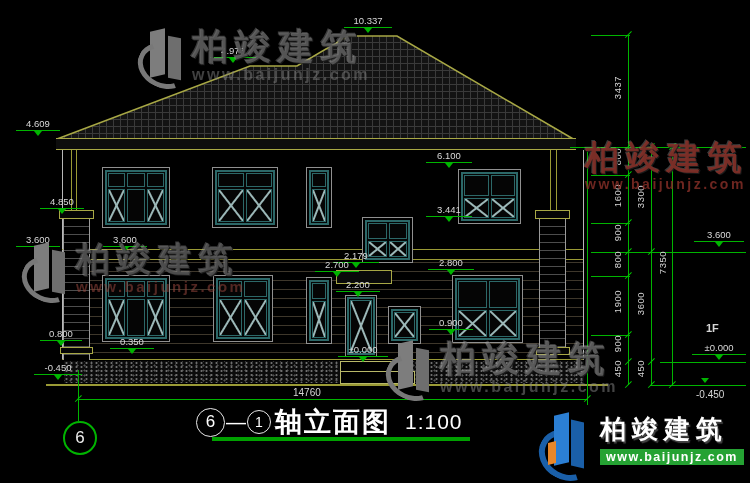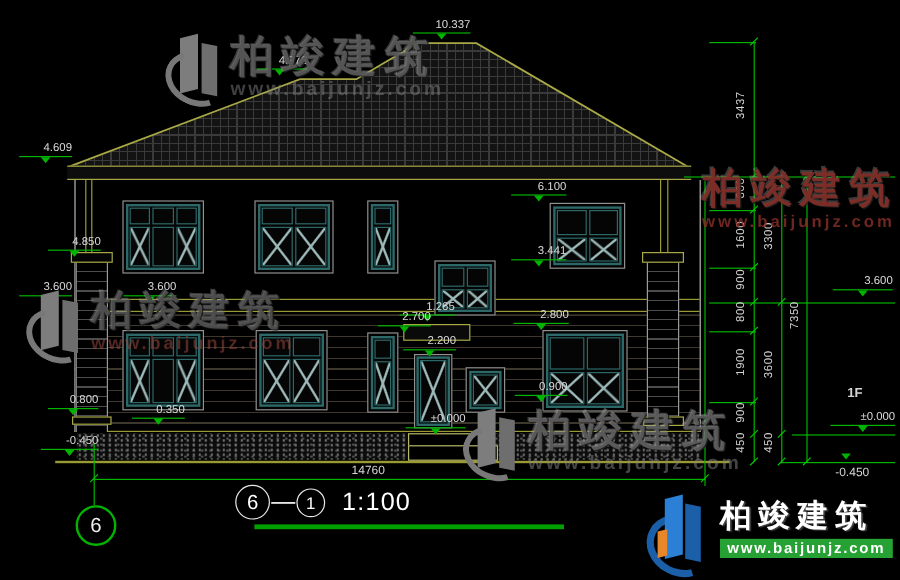--- a/index.html
+++ b/index.html
@@ -5,21 +5,21 @@
   html,body{margin:0;padding:0;background:#000;}
   #stage{position:relative;width:750px;height:483px;background:#000;overflow:hidden;
          font-family:"Liberation Sans","DejaVu Sans",sans-serif;}
   
   .gl{position:absolute;height:1px;background:#00b400;z-index:22}
   .gv{position:absolute;width:1px;background:#00b400;z-index:22}
   .yl{position:absolute;height:1px;background:#9a9a35;z-index:4}
   .yv{position:absolute;width:1px;background:#9a9a35;z-index:4}
   .wv{position:absolute;width:1px;background:#b8b8b8;z-index:4}
   .tk{position:absolute;width:9px;height:1.4px;background:#00c800;transform:rotate(-45deg);z-index:23}
-  .lvl{position:absolute;z-index:30;text-align:right}
+  .lvl{position:absolute;z-index:30;text-align:center}
   .lvl .t{display:block;color:#d9d9d9;font-size:9.5px;line-height:10px;
           border-bottom:1px solid #00b400;padding-bottom:1px;white-space:nowrap}
   .lvl .tri{display:block;margin:0 auto;width:0;height:0;border-left:4.5px solid transparent;
             border-right:4.5px solid transparent;border-top:5.5px solid #00b400}
   .trid{position:absolute;width:0;height:0;border-left:4.5px solid transparent;
         border-right:4.5px solid transparent;border-top:5.5px solid #00b400;z-index:30}
   .vdim{position:absolute;writing-mode:vertical-rl;transform:rotate(180deg);color:#d5d5d5;
         font-size:9.5px;letter-spacing:.5px;z-index:30;white-space:nowrap}
   .dimtxt{position:absolute;color:#d5d5d5;font-size:10px;z-index:30;white-space:nowrap}
   
@@ -278,21 +278,21 @@
     </div>
   <div class="lvl" style="left:426px;top:151px;width:46px">
       <span class="t">6.100</span>
       <span class="tri"></span>
     </div>
   <div class="lvl" style="left:426px;top:205px;width:46px">
       <span class="t">3.441</span>
       <span class="tri"></span>
     </div>
   <div class="lvl" style="left:333px;top:251px;width:46px">
-      <span class="t">1.265</span>
+      <span class="t">2.179</span>
       <span class="tri"></span>
     </div>
   <div class="lvl" style="left:315px;top:260px;width:44px">
       <span class="t">2.700</span>
       <span class="tri"></span>
     </div>
   <div class="lvl" style="left:336px;top:280px;width:44px">
       <span class="t">2.200</span>
       <span class="tri"></span>
     </div>
@@ -374,20 +374,21 @@
   <span class="dimtxt" style="left:293px;top:387px">14760</span>
   <div class="gv" style="left:78px;top:370px;height:51px"></div>
   <div class="bubble" style="left:63px;top:421px;width:30px;height:30px;font-size:17px">
       <span>6</span>
     </div>
 
   <div class="title">
     <span class="tc" style="width:27px;height:27px;font-size:17px">6</span>
     <span style="font-size:20px;margin:0 1px">—</span>
     <span class="tc" style="width:22px;height:22px;font-size:14px">1</span>
+    <span class="tname">轴立面图</span>
     <span class="tscale">1:100</span>
   </div>
   <div class="tbar"></div>
 
   <div class="wm" style="left:140px;top:28px">
     <span class="wmlogo">
         <i class="b1"></i>
         <i class="b2"></i>
         <i class="arc"></i>
       </span>

